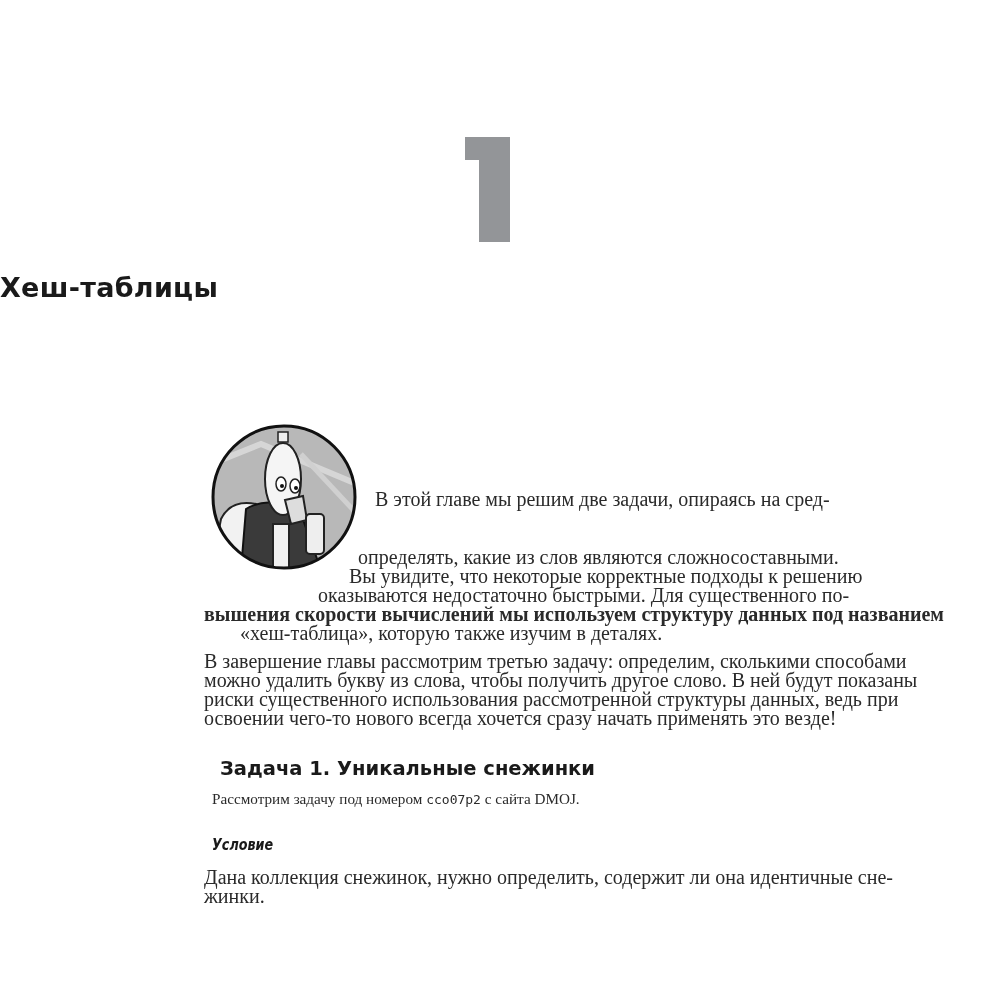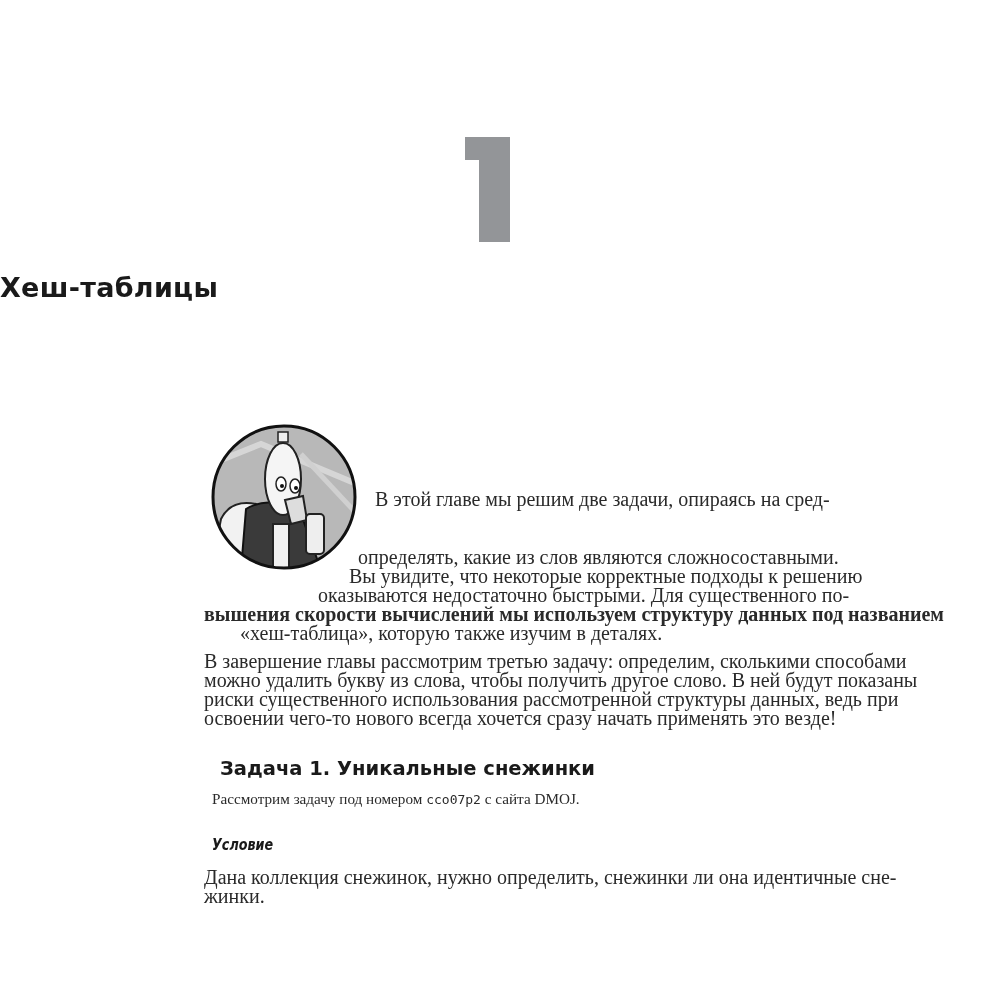--- a/index.html
+++ b/index.html
@@ -73,15 +73,15 @@
 
 <div class="h2">Задача 1. Уникальные снежинки</div>
 
 <div class="single" style="top:790px;">
   <span>Рассмотрим задачу под номером </span><span class="mono">cco07p2</span><span> с сайта DMOJ.</span>
 </div>
 
 <div class="h3">Условие</div>
 
 <div class="para" style="top:866px; height:40px;">
-  <div class="line full" style="top:0px;">Дана коллекция снежинок, нужно определить, снежинки ли она идентичные сне-</div>
+  <div class="line full" style="top:0px;">Дана коллекция снежинок, нужно определить, содержит ли она идентичные сне-</div>
   <div class="line last" style="top:19px;">жинки.</div>
 </div>
 
 </body></html>

